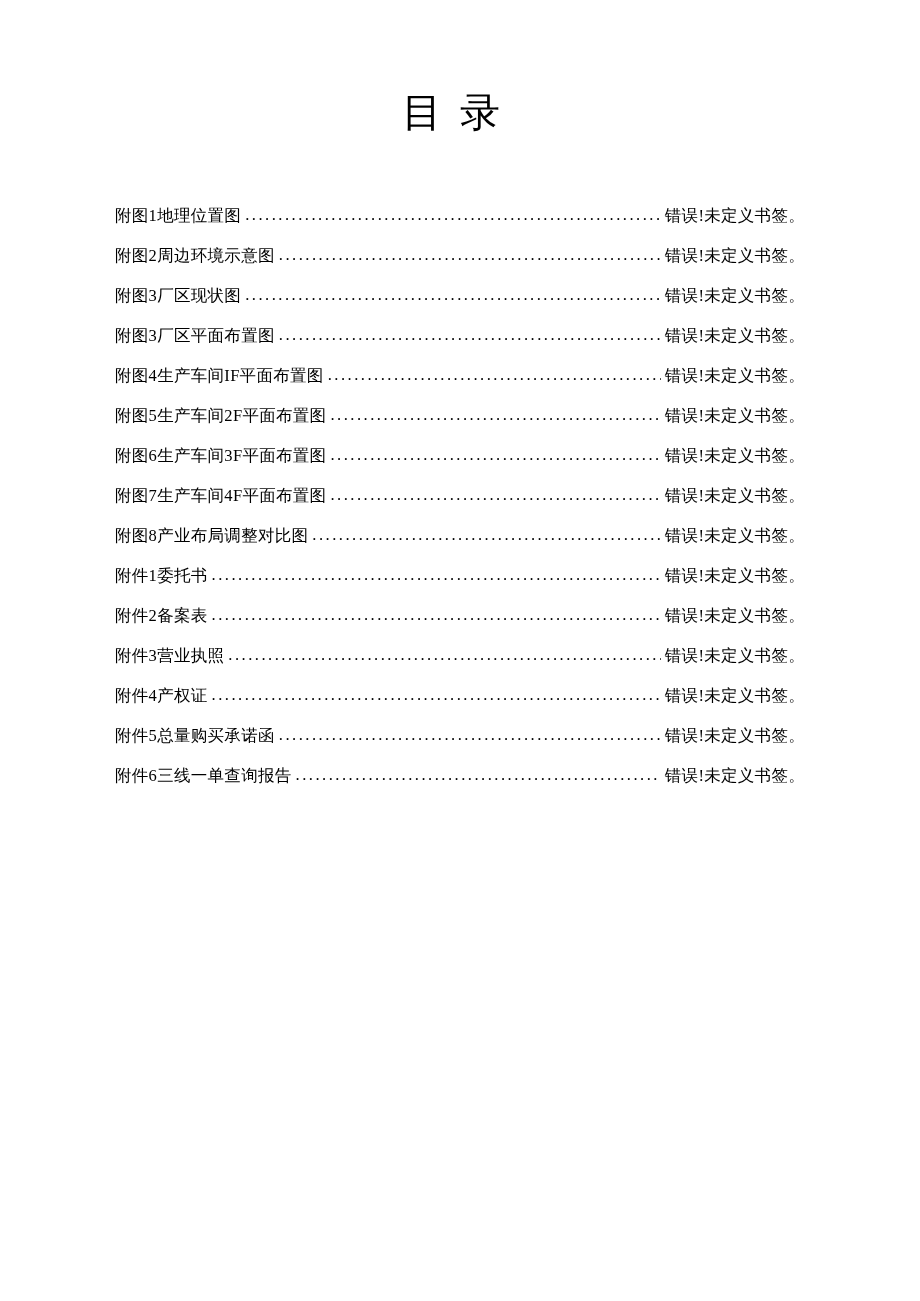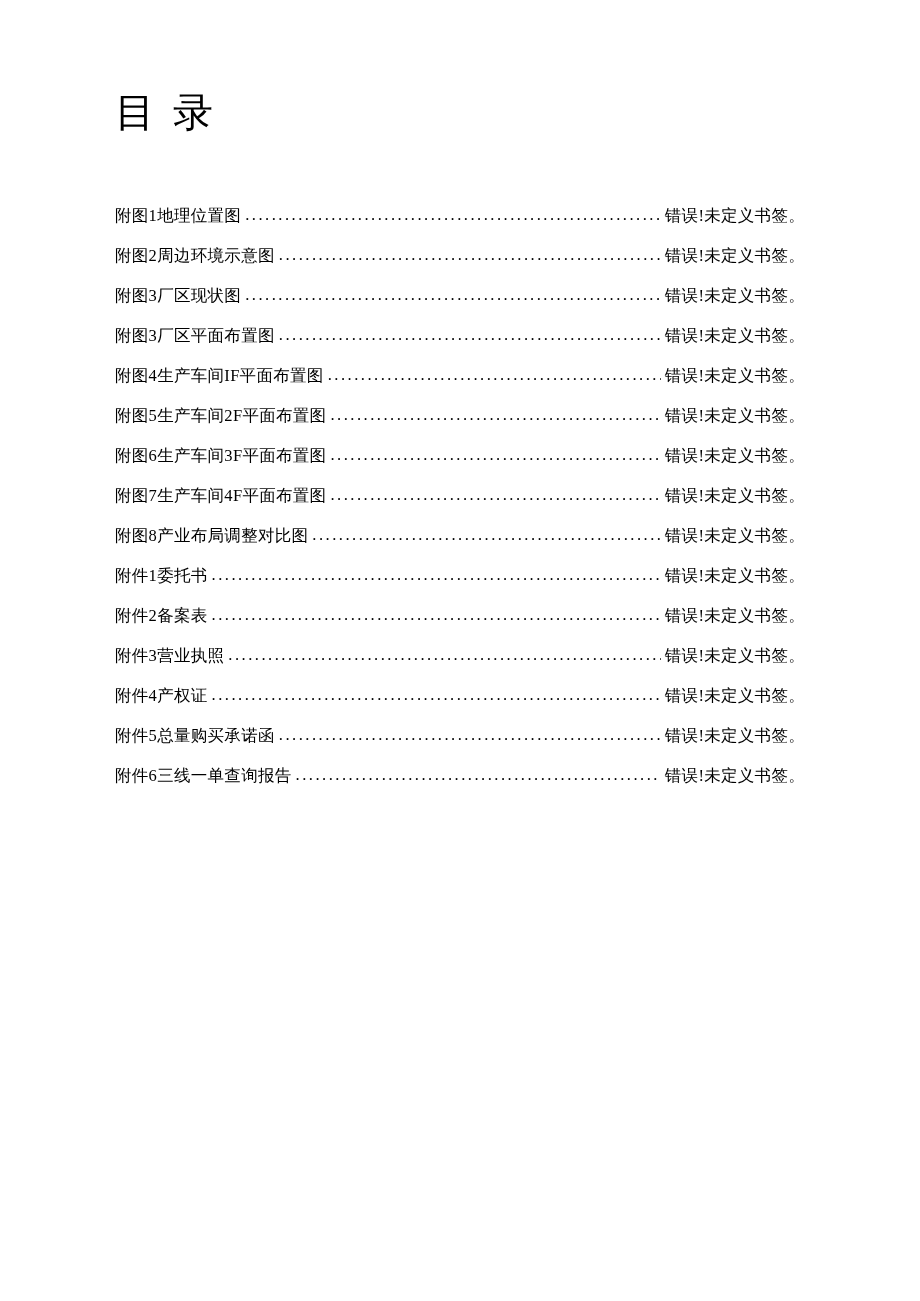--- a/index.html
+++ b/index.html
@@ -9,20 +9,21 @@
     }
     body {
       width: 920px;
       height: 1301px;
       background: #ffffff;
       font-family: "SimSun", "宋体", serif;
       color: #000000;
       padding: 85px 115px 0 115px;
     }
     .title {
+      text-align: center;
       font-size: 40px;
       font-weight: normal;
       letter-spacing: 18px;
       margin-bottom: 68px;
       font-family: "SimSun", "宋体", serif;
     }
     .toc-list {
       width: 100%;
     }
     .toc-entry {

